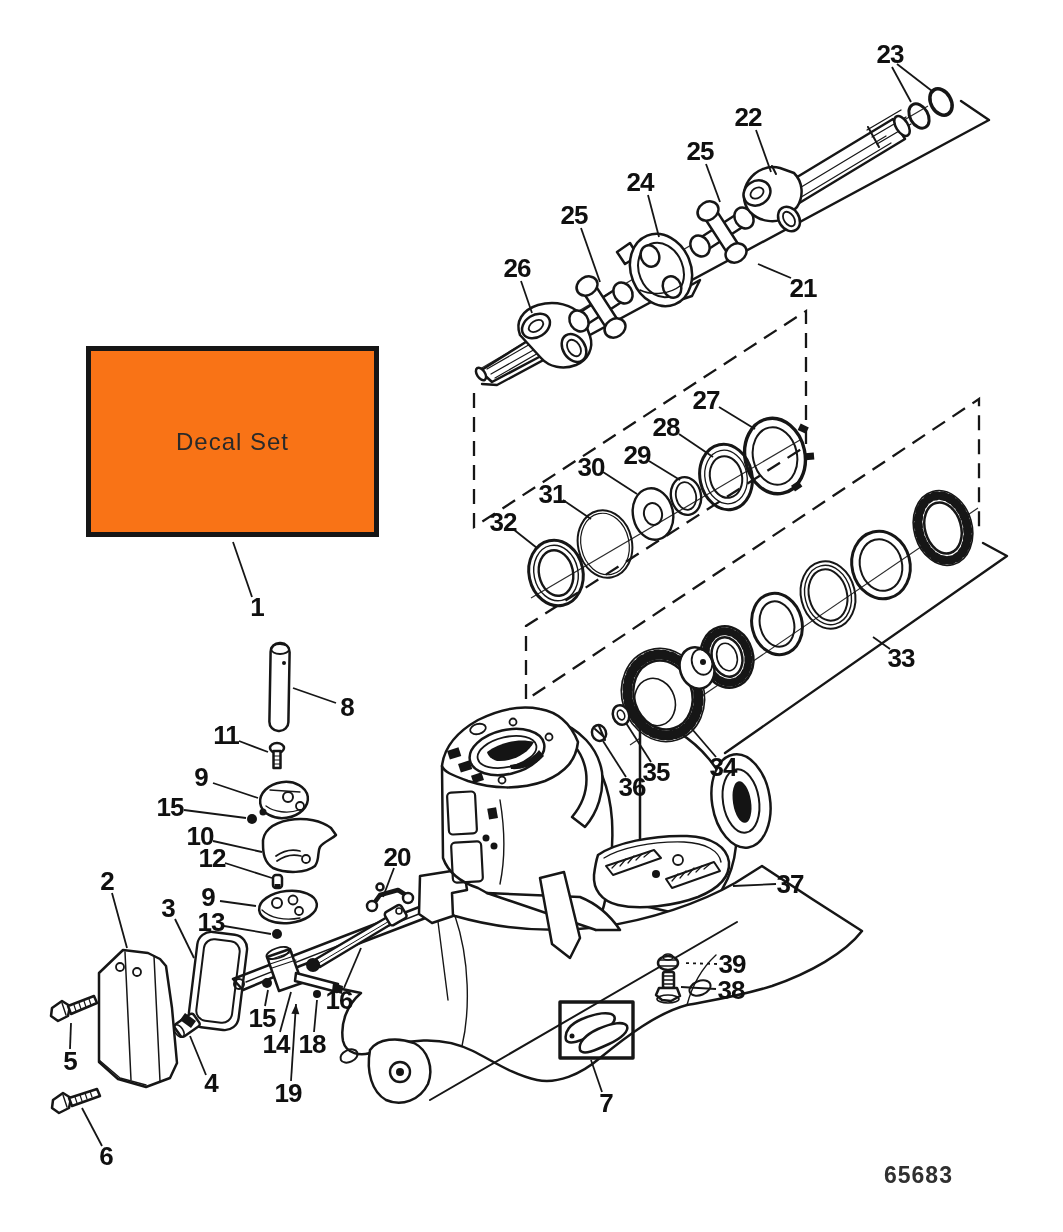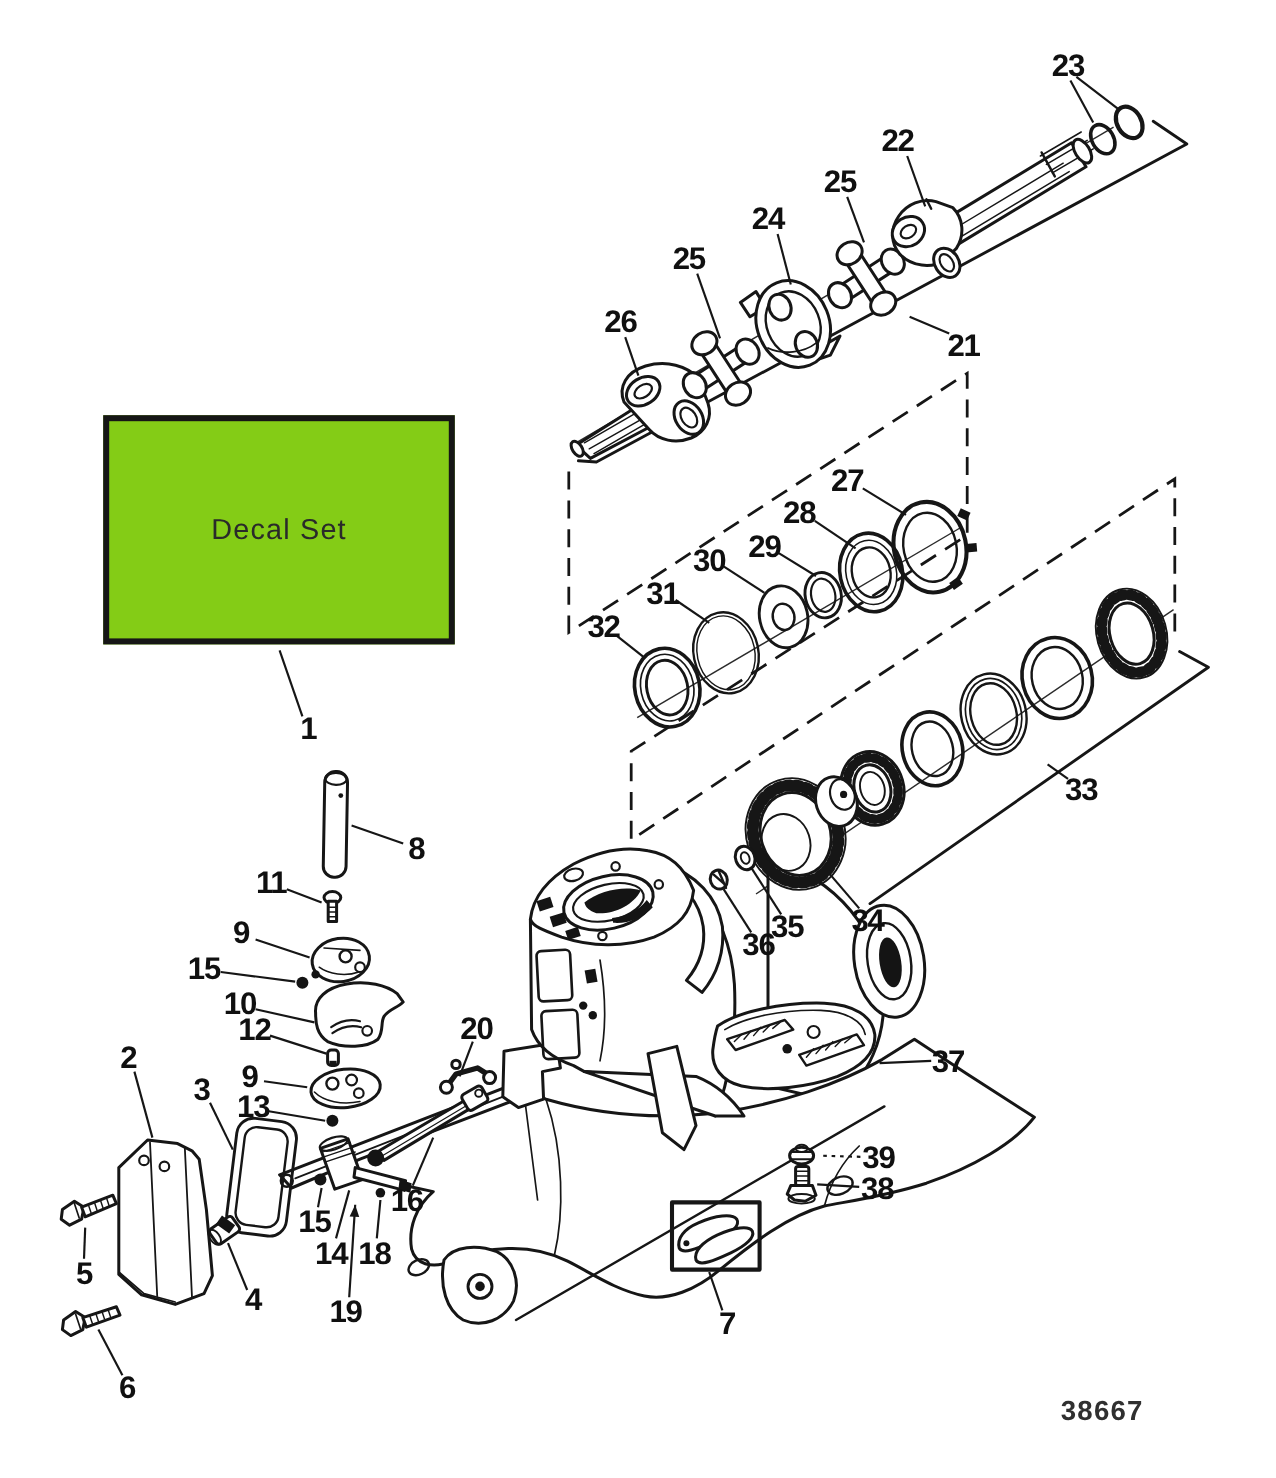--- a/index.html
+++ b/index.html
@@ -10,21 +10,21 @@
   .p{fill:#ffffff;stroke:#161616;stroke-width:2.5;stroke-linejoin:round;stroke-linecap:round;}
   .t{fill:none;stroke:#161616;stroke-linejoin:round;stroke-linecap:round;}
   .d{fill:#141414;stroke:none;}
   .dash{fill:none;stroke:#161616;stroke-width:2.3;stroke-dasharray:15 9;}
   .cl{fill:none;stroke:#2b2b2b;stroke-width:1.2;}
   .leader{fill:none;stroke:#161616;stroke-width:1.8;}
   .leader.dotted{stroke-dasharray:3 4;}
   text.callout{font-family:"Liberation Sans",sans-serif;font-weight:bold;font-size:26px;
                letter-spacing:-1px;fill:#101010;text-anchor:middle;}
   .decal-box{position:absolute;left:86px;top:346px;width:283px;height:181px;
-             border:5px solid #161616;background:#84cc16;display:flex;align-items:center;justify-content:center;}
+             border:5px solid #161616;background:#f97316;display:flex;align-items:center;justify-content:center;}
   .decal-box span{font-size:24px;color:#2a2a2a;letter-spacing:1px;}
   .drawing-number{position:absolute;left:884px;top:1162px;font-size:23px;font-weight:bold;color:#303030;letter-spacing:1px;}
 </style>
 </head>
 <body>
 
 <div class="page">
 
 <svg id="diagram-svg" width="1063" height="1232" viewBox="0 0 1063 1232">
 
@@ -451,15 +451,15 @@
         <text x="790" y="884" dy="9" class="callout">37</text>
         <text x="731" y="990" dy="9" class="callout">38</text>
         <text x="732" y="964" dy="9" class="callout">39</text>
       </g>
 </svg>
 
 <div class="decal-box">
   <span>Decal Set</span>
 </div>
 
-<div class="drawing-number">38667</div>
+<div class="drawing-number">65683</div>
 
 </div>
 
 </body></html>

